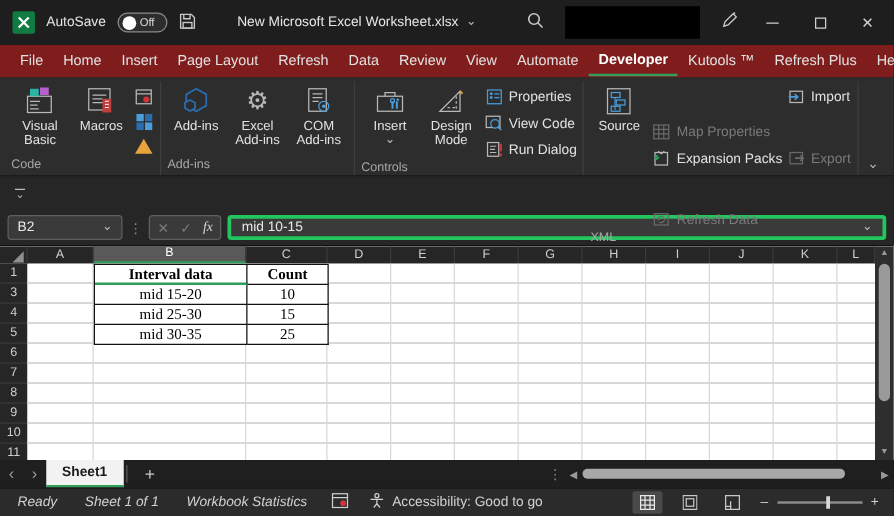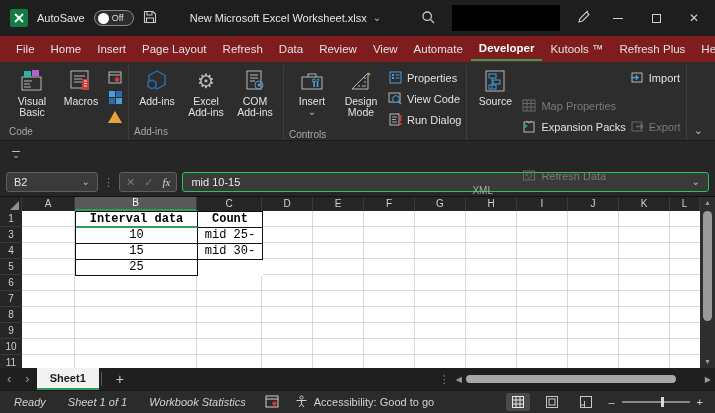--- a/index.html
+++ b/index.html
@@ -61,21 +61,21 @@
   .fbar { height:28px; background:#262626; display:flex; align-items:center; gap:5px;
           padding:0 6px; flex:0 0 auto; }
   .namebox { width:92px; height:20px; background:#3a3a3a; border:1px solid #5f5f5f;
              border-radius:3px; display:flex; align-items:center; padding:0 7px;
              color:#e8e8e8; font-size:11px; }
   .namebox .chev { margin-left:auto; }
   .fx-group { height:20px; background:#3a3a3a; border:1px solid #5f5f5f; border-radius:3px;
               display:flex; align-items:center; padding:0 6px; gap:9px; font-size:11px; }
   .dim { color:#7a7a7a; }
   .fx { color:#d8d8d8; font-style:italic; font-family:"Liberation Serif", serif; }
-  .finput { flex:1; height:20px; background:#3a3a3a; border:1px solid #22c55e; border-radius:3px;
+  .finput { flex:1; height:20px; background:#3a3a3a; border:3px solid #22c55e; border-radius:3px;
             display:flex; align-items:center; padding:0 8px; color:#e8e8e8; font-size:11px; }
   .finput .chev { margin-left:auto; }
   .vdots { color:#8a8a8a; font-size:11px; }
 
   
   .grid { height:172px; position:relative; background:#fff; border-top:1px solid #111;
           flex:0 0 auto; overflow:hidden; }
   .colheads { height:14px; display:flex; background:#262626; width:700px; }
   .corner { width:22px; position:relative; border-right:1px solid #3a3a3a; }
   .corner .tri { position:absolute; right:2px; bottom:1px; width:0; height:0;
@@ -87,21 +87,21 @@
   .c-d,.c-e,.c-f,.c-g,.c-h,.c-i,.c-j,.c-k{width:51px}.c-l{width:30px}
   .gridbody { position:absolute; left:0; top:14px; right:15px; bottom:0; }
   .rowheads { position:absolute; left:0; top:0; width:22px; background:#262626; }
   .rh { height:16px; color:#cfcfcf; font-size:10px; text-align:center; line-height:16px;
         border-bottom:1px solid #3a3a3a; }
   .cells { position:absolute; left:22px; top:0; right:0; bottom:0; background:#fff;
            background-image:repeating-linear-gradient(to bottom, transparent 0 15px, #d8d8d8 15px 16px); }
   .vline { position:absolute; top:0; bottom:0; width:1px; background:#d8d8d8; }
   .sheet-table { position:absolute; left:53px; top:0; display:grid;
                  grid-template-columns:122px 65px; grid-auto-rows:16px;
-                 font-family:Liberation Mono, monospace; font-size:12px; color:#000;
+                 font-family:Liberation Serif, serif; font-size:12px; color:#000;
                  border-top:1px solid #111; border-left:1px solid #111; background:#fff; }
   .tcell { border-right:1px solid #111; border-bottom:1px solid #111; text-align:center;
            line-height:15px; overflow:hidden; }
   .tcell.hdr { font-weight:bold; }
   .tcell.hidden-sel { border-bottom:2px solid #2f9e5b; line-height:14px; }
   .vscroll { position:absolute; right:0; top:0; bottom:0; width:15px; background:#2e2e2e;
              display:flex; flex-direction:column; align-items:center; }
   .vscroll .arr { color:#9a9a9a; font-size:7px; line-height:12px; height:12px; }
   .vthumb { width:9px; height:110px; background:#9a9a9a; border-radius:5px; margin:2px 0 auto 0; }
 
@@ -474,20 +474,21 @@
         <div class="vline" style="left:341px"></div>
           <div class="vline" style="left:392px"></div>
         <div class="vline" style="left:443px"></div>
           <div class="vline" style="left:494px"></div>
         <div class="vline" style="left:545px"></div>
           <div class="vline" style="left:596px"></div>
         <div class="vline" style="left:647px"></div>
         <div class="sheet-table">
           <div class="tcell hdr hidden-sel">Interval data</div>
           <div class="tcell hdr">Count</div>
+          <div class="tcell">mid 15-20</div>
           <div class="tcell">10</div>
           <div class="tcell">mid 25-30</div>
           <div class="tcell">15</div>
           <div class="tcell">mid 30-35</div>
           <div class="tcell">25</div>
         </div>
       </div>
     </div>
     <div class="vscroll">
       <span class="arr">▲</span>

